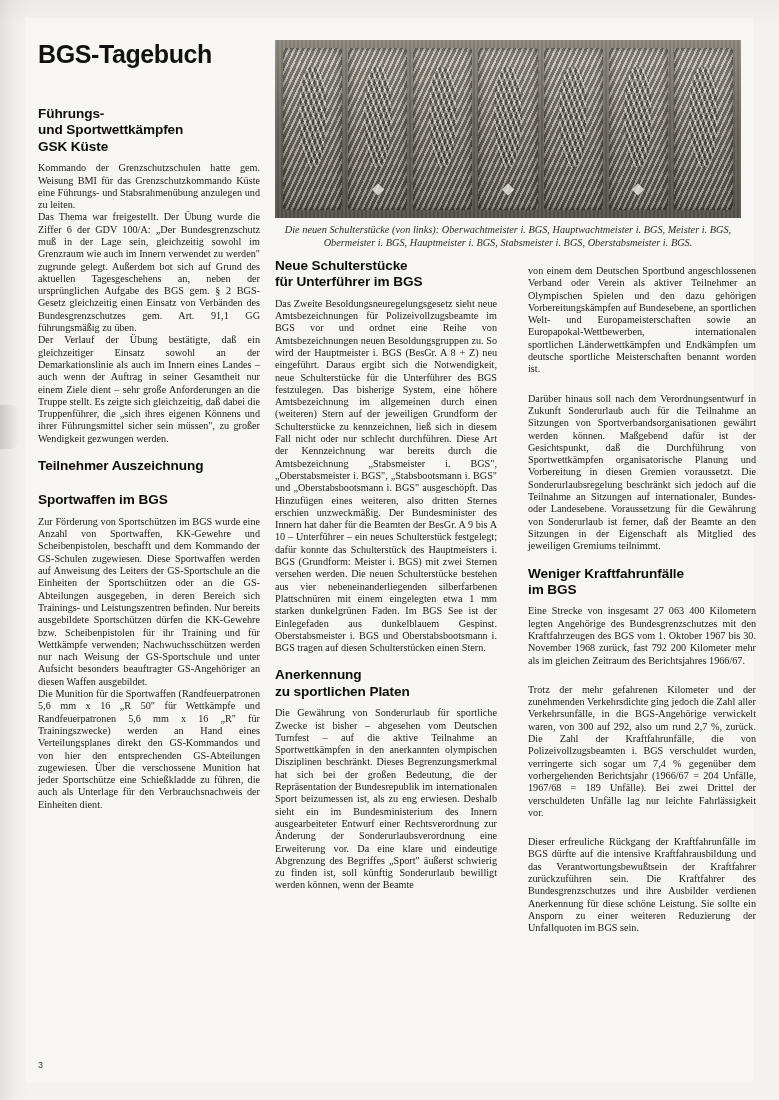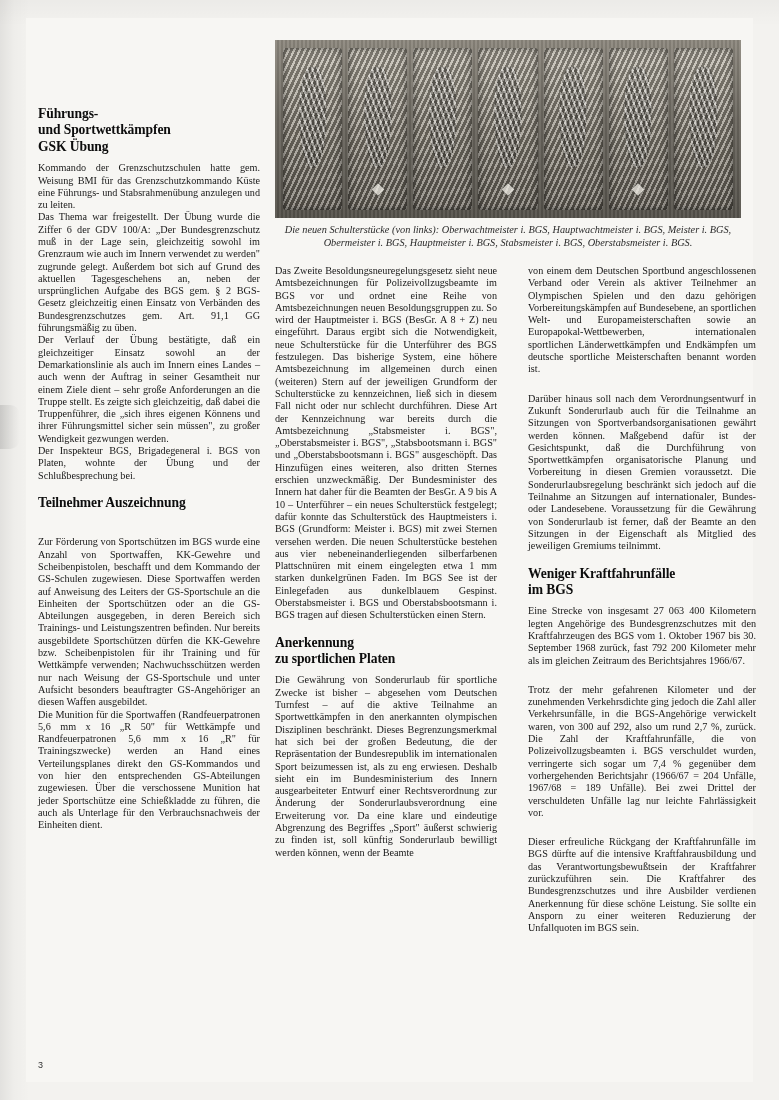--- a/index.html
+++ b/index.html
@@ -138,21 +138,21 @@
     margin: 7px 0 0px 0;
     text-indent: 0;
   }
   .col p + p { margin-top: 0px; }
 
   .col1 { left: 12px; top: 88px; width: 222px; }
   .col2 { left: 249px; top: 240px; width: 222px; }
   .col3 { left: 502px; top: 240px; width: 228px; }
 
   h2.head {
-    font-family: Liberation Serif, serif;
+    font-family: Liberation Sans, sans-serif;
     font-weight: bold;
     font-size: 13.6px;
     line-height: 16.4px;
     margin: 0 0 5px 0;
     color: #0d0d0d;
     letter-spacing: -0.1px;
   }
   .gap { height: 13px; }
 
   .pagenum {
@@ -173,20 +173,21 @@
     border-radius: 0 10px 10px 0;
     opacity: 0.5;
   }
 </style>
 </head>
 <body>
 
 <div class="page">
   <div class="sheet">
 
+    <div class="masthead">BGS-Tagebuch</div>
 
     <div class="photo">
       <div class="photo-inner"></div>
       <div class="boards">
         <div class="board"></div>
         <div class="board">
             <span class="pip"></span>
           </div>
         <div class="board"></div>
         <div class="board">
@@ -199,57 +200,61 @@
         <div class="board"></div>
       </div>
     </div>
 
     <div class="caption">Die neuen Schulterstücke (von links): Oberwachtmeister i. BGS, Hauptwachtmeister i. BGS, Meister i. BGS, Obermeister i. BGS, Hauptmeister i. BGS, Stabsmeister i. BGS, Oberstabsmeister i. BGS.</div>
 
     <div class="col col1">
       <h2 class="head">
         <span>Führungs-</span><br>
         <span>und Sportwettkämpfen</span><br>
-        <span>GSK Übung</span>
+        <span>GSK Küste</span>
       </h2>
       <p>Kommando der Grenzschutzschulen hatte gem. Weisung BMI für das Grenzschutzkommando Küste eine Führungs- und Stabsrahmenübung anzulegen und zu leiten.</p>
       <p>Das Thema war freigestellt. Der Übung wurde die Ziffer 6 der GDV 100/A: „Der Bundesgrenzschutz muß in der Lage sein, gleichzeitig sowohl im Grenzraum wie auch im Innern verwendet zu werden" zugrunde gelegt. Außerdem bot sich auf Grund des aktuellen Tagesgeschehens an, neben der ursprünglichen Aufgabe des BGS gem. § 2 BGS-Gesetz gleichzeitig einen Einsatz von Verbänden des Bundesgrenzschutzes gem. Art. 91,1 GG führungsmäßig zu üben.</p>
       <p>Der Verlauf der Übung bestätigte, daß ein gleichzeitiger Einsatz sowohl an der Demarkationslinie als auch im Innern eines Landes – auch wenn der Auftrag in seiner Gesamtheit nur einem Ziele dient – sehr große Anforderungen an die Truppe stellt. Es zeigte sich gleichzeitig, daß dabei die Truppenführer, die „sich ihres eigenen Könnens und ihrer Führungsmittel sicher sein müssen", zu großer Wendigkeit gezwungen werden.</p>
-      <p>Der Inspekteur BGS, Brigadegeneral i. BGS von Platen, wohnte der Übung und der Schlußbesprechung bei.</p>
 
       <div class="gap"></div>
       <h2 class="head">Teilnehmer Auszeichnung</h2>
 
       <div class="gap"></div>
+      <h2 class="head">Sportwaffen im BGS</h2>
       <p>Zur Förderung von Sportschützen im BGS wurde eine Anzahl von Sportwaffen, KK-Gewehre und Scheibenpistolen, beschafft und dem Kommando der GS-Schulen zugewiesen. Diese Sportwaffen werden auf Anweisung des Leiters der GS-Sportschule an die Einheiten der Sportschützen oder an die GS-Abteilungen ausgegeben, in deren Bereich sich Trainings- und Leistungszentren befinden. Nur bereits ausgebildete Sportschützen dürfen die KK-Gewehre bzw. Scheibenpistolen für ihr Training und für Wettkämpfe verwenden; Nachwuchsschützen werden nur nach Weisung der GS-Sportschule und unter Aufsicht besonders beauftragter GS-Angehöriger an diesen Waffen ausgebildet.</p>
       <p>Die Munition für die Sportwaffen (Randfeuerpatronen 5,6 mm x 16 „R 50" für Wettkämpfe und Randfeuerpatronen 5,6 mm x 16 „R" für Trainingszwecke) werden an Hand eines Verteilungsplanes direkt den GS-Kommandos und von hier den entsprechenden GS-Abteilungen zugewiesen. Über die verschossene Munition hat jeder Sportschütze eine Schießkladde zu führen, die auch als Unterlage für den Verbrauchsnachweis der Einheiten dient.</p>
     </div>
 
     <div class="col col2">
+      <h2 class="head">
+        <span>Neue Schulterstücke</span><br>
+        <span>für Unterführer im BGS</span>
+      </h2>
       <p>Das Zweite Besoldungsneuregelungsgesetz sieht neue Amtsbezeichnungen für Polizeivollzugsbeamte im BGS vor und ordnet eine Reihe von Amtsbezeichnungen neuen Besoldungsgruppen zu. So wird der Hauptmeister i. BGS (BesGr. A 8 + Z) neu eingeführt. Daraus ergibt sich die Notwendigkeit, neue Schulterstücke für die Unterführer des BGS festzulegen. Das bisherige System, eine höhere Amtsbezeichnung im allgemeinen durch einen (weiteren) Stern auf der jeweiligen Grundform der Schulterstücke zu kennzeichnen, ließ sich in diesem Fall nicht oder nur schlecht durchführen. Diese Art der Kennzeichnung war bereits durch die Amtsbezeichnung „Stabsmeister i. BGS", „Oberstabsmeister i. BGS", „Stabsbootsmann i. BGS" und „Oberstabsbootsmann i. BGS" ausgeschöpft. Das Hinzufügen eines weiteren, also dritten Sternes erschien unzweckmäßig. Der Bundesminister des Innern hat daher für die Beamten der BesGr. A 9 bis A 10 – Unterführer – ein neues Schulterstück festgelegt; dafür konnte das Schulterstück des Hauptmeisters i. BGS (Grundform: Meister i. BGS) mit zwei Sternen versehen werden. Die neuen Schulterstücke bestehen aus vier nebeneinanderliegenden silberfarbenen Plattschnüren mit einem eingelegten etwa 1 mm starken dunkelgrünen Faden. Im BGS See ist der Einlegefaden aus dunkelblauem Gespinst. Oberstabsmeister i. BGS und Oberstabsbootsmann i. BGS tragen auf diesen Schulterstücken einen Stern.</p>
 
       <div class="gap"></div>
       <h2 class="head">
         <span>Anerkennung</span><br>
         <span>zu sportlichen Platen</span>
       </h2>
       <p>Die Gewährung von Sonderurlaub für sportliche Zwecke ist bisher – abgesehen vom Deutschen Turnfest – auf die aktive Teilnahme an Sportwettkämpfen in den anerkannten olympischen Disziplinen beschränkt. Dieses Begrenzungsmerkmal hat sich bei der großen Bedeutung, die der Repräsentation der Bundesrepublik im internationalen Sport beizumessen ist, als zu eng erwiesen. Deshalb sieht ein im Bundesministerium des Innern ausgearbeiteter Entwurf einer Rechtsverordnung zur Änderung der Sonderurlaubsverordnung eine Erweiterung vor. Da eine klare und eindeutige Abgrenzung des Begriffes „Sport" äußerst schwierig zu finden ist, soll künftig Sonderurlaub bewilligt werden können, wenn der Beamte</p>
     </div>
 
     <div class="col col3">
       <p>von einem dem Deutschen Sportbund angeschlossenen Verband oder Verein als aktiver Teilnehmer an Olympischen Spielen und den dazu gehörigen Vorbereitungskämpfen auf Bundesebene, an sportlichen Welt- und Europameisterschaften sowie an Europapokal-Wettbewerben, internationalen sportlichen Länderwettkämpfen und Endkämpfen um deutsche sportliche Meisterschaften benannt worden ist.</p>
       <div style="height:10px"></div>
       <p>Darüber hinaus soll nach dem Verordnungsentwurf in Zukunft Sonderurlaub auch für die Teilnahme an Sitzungen von Sportverbandsorganisationen gewährt werden können. Maßgebend dafür ist der Gesichtspunkt, daß die Durchführung von Sportwettkämpfen organisatorische Planung und Vorbereitung in diesen Gremien voraussetzt. Die Sonderurlaubsregelung beschränkt sich jedoch auf die Teilnahme an Sitzungen auf internationaler, Bundes- oder Landesebene. Voraussetzung für die Gewährung von Sonderurlaub ist ferner, daß der Beamte an den Sitzungen in der Eigenschaft als Mitglied des jeweiligen Gremiums teilnimmt.</p>
 
       <div class="gap"></div>
       <h2 class="head">
         <span>Weniger Kraftfahrunfälle</span><br>
         <span>im BGS</span>
       </h2>
-      <p>Eine Strecke von insgesamt 27 063 400 Kilometern legten Angehörige des Bundesgrenzschutzes mit den Kraftfahrzeugen des BGS vom 1. Oktober 1967 bis 30. September 1968 zurück, fast 792 200 Kilometer mehr als im gleichen Zeitraum des Berichtsjahres 1966/67.</p>
+      <p>Eine Strecke von insgesamt 27 063 400 Kilometern legten Angehörige des Bundesgrenzschutzes mit den Kraftfahrzeugen des BGS vom 1. Oktober 1967 bis 30. November 1968 zurück, fast 792 200 Kilometer mehr als im gleichen Zeitraum des Berichtsjahres 1966/67.</p>
       <div style="height:10px"></div>
       <p>Trotz der mehr gefahrenen Kilometer und der zunehmenden Verkehrsdichte ging jedoch die Zahl aller Verkehrsunfälle, in die BGS-Angehörige verwickelt waren, von 300 auf 292, also um rund 2,7 %, zurück. Die Zahl der Kraftfahrunfälle, die von Polizeivollzugsbeamten i. BGS verschuldet wurden, verringerte sich sogar um 7,4 % gegenüber dem vorhergehenden Berichtsjahr (1966/67 = 204 Unfälle, 1967/68 = 189 Unfälle). Bei zwei Drittel der verschuldeten Unfälle lag nur leichte Fahrlässigkeit vor.</p>
       <div style="height:10px"></div>
       <p>Dieser erfreuliche Rückgang der Kraftfahrunfälle im BGS dürfte auf die intensive Kraftfahrausbildung und das Verantwortungsbewußtsein der Kraftfahrer zurückzuführen sein. Die Kraftfahrer des Bundesgrenzschutzes und ihre Ausbilder verdienen Anerkennung für diese schöne Leistung. Sie sollte ein Ansporn zu einer weiteren Reduzierung der Unfallquoten im BGS sein.</p>
     </div>
 
     <div class="pagenum">3</div>
   </div>
   <div class="edgemark"></div>
 </div>

